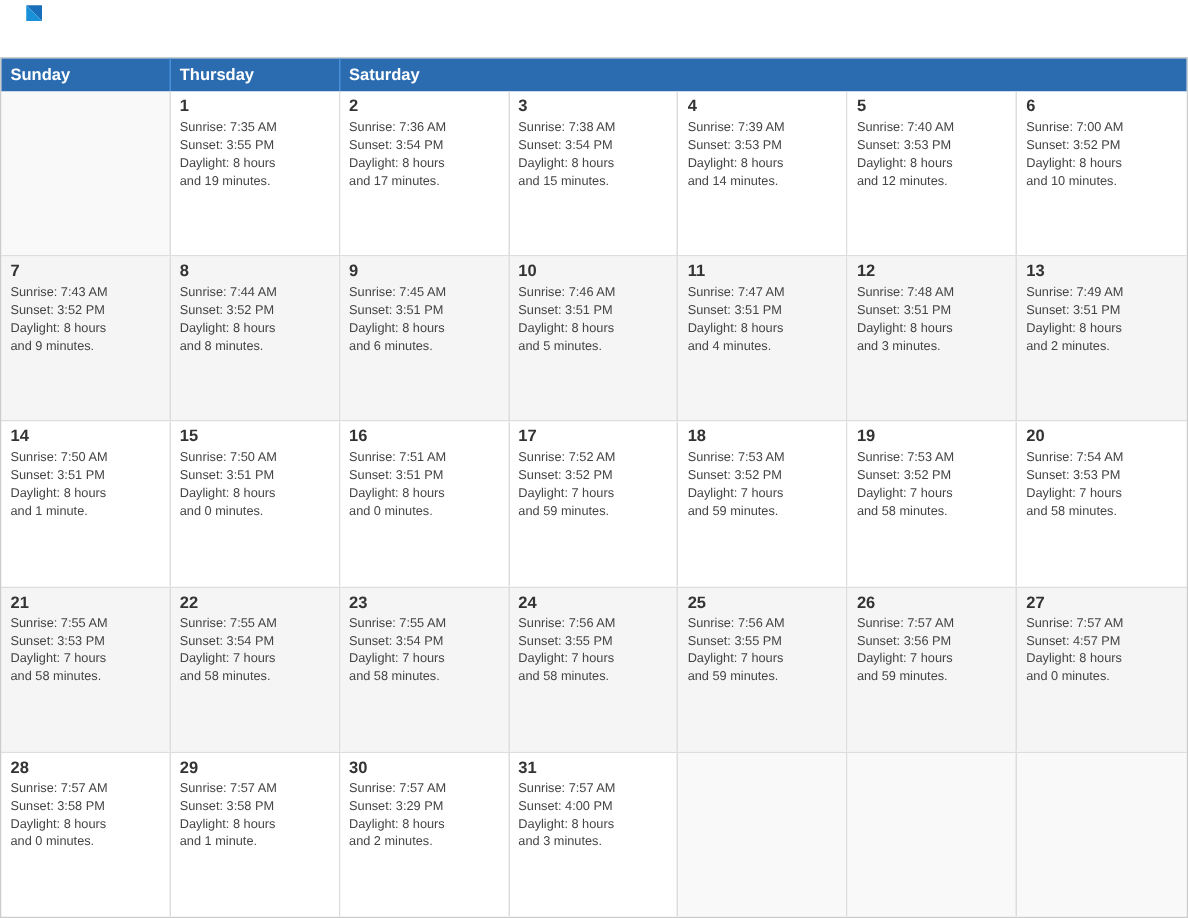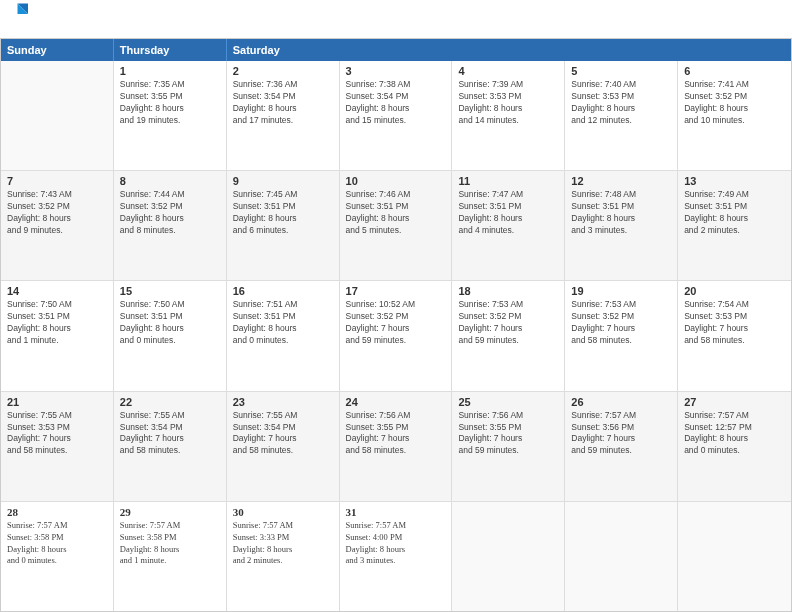--- a/index.html
+++ b/index.html
@@ -76,21 +76,21 @@
       flex: 1;
       display: flex;
       flex-direction: column;
     }
     .cal-row {
       flex: 1;
       display: grid;
       grid-template-columns: repeat(7, 1fr);
       border-bottom: 1px solid #ddd;
     }
-    .cal-row:last-child { border-bottom: none; font-family: Liberation Serif, serif; }
+    .cal-row:last-child { border-bottom: none; }
     .cal-cell {
       padding: 4px 6px;
       border-right: 1px solid #ddd;
       font-size: 9px;
       color: #333;
       background: #fff;
       vertical-align: top;
     }
     .cal-cell:last-child { border-right: none; }
     .cal-cell.empty { background: #f9f9f9; }
@@ -167,21 +167,21 @@
           </div>
           <div class="cal-cell">
             <div class="day-num">5</div>
             <div class="cell-text">Sunrise: 7:40 AM</div>
             <div class="cell-text">Sunset: 3:53 PM</div>
             <div class="cell-text">Daylight: 8 hours</div>
             <div class="cell-text">and 12 minutes.</div>
           </div>
           <div class="cal-cell">
             <div class="day-num">6</div>
-            <div class="cell-text">Sunrise: 7:41 AM</div>
+            <div class="cell-text">Sunrise: 7:00 AM</div>
             <div class="cell-text">Sunset: 3:52 PM</div>
             <div class="cell-text">Daylight: 8 hours</div>
             <div class="cell-text">and 10 minutes.</div>
           </div>
         </div>
         <div class="cal-row">
           <div class="cal-cell shaded">
             <div class="day-num">7</div>
             <div class="cell-text">Sunrise: 7:43 AM</div>
             <div class="cell-text">Sunset: 3:52 PM</div>
@@ -248,21 +248,21 @@
           </div>
           <div class="cal-cell">
             <div class="day-num">16</div>
             <div class="cell-text">Sunrise: 7:51 AM</div>
             <div class="cell-text">Sunset: 3:51 PM</div>
             <div class="cell-text">Daylight: 8 hours</div>
             <div class="cell-text">and 0 minutes.</div>
           </div>
           <div class="cal-cell">
             <div class="day-num">17</div>
-            <div class="cell-text">Sunrise: 10:52 AM</div>
+            <div class="cell-text">Sunrise: 7:52 AM</div>
             <div class="cell-text">Sunset: 3:52 PM</div>
             <div class="cell-text">Daylight: 7 hours</div>
             <div class="cell-text">and 59 minutes.</div>
           </div>
           <div class="cal-cell">
             <div class="day-num">18</div>
             <div class="cell-text">Sunrise: 7:53 AM</div>
             <div class="cell-text">Sunset: 3:52 PM</div>
             <div class="cell-text">Daylight: 7 hours</div>
             <div class="cell-text">and 59 minutes.</div>
@@ -321,21 +321,21 @@
           <div class="cal-cell shaded">
             <div class="day-num">26</div>
             <div class="cell-text">Sunrise: 7:57 AM</div>
             <div class="cell-text">Sunset: 3:56 PM</div>
             <div class="cell-text">Daylight: 7 hours</div>
             <div class="cell-text">and 59 minutes.</div>
           </div>
           <div class="cal-cell shaded">
             <div class="day-num">27</div>
             <div class="cell-text">Sunrise: 7:57 AM</div>
-            <div class="cell-text">Sunset: 12:57 PM</div>
+            <div class="cell-text">Sunset: 4:57 PM</div>
             <div class="cell-text">Daylight: 8 hours</div>
             <div class="cell-text">and 0 minutes.</div>
           </div>
         </div>
         <div class="cal-row">
           <div class="cal-cell">
             <div class="day-num">28</div>
             <div class="cell-text">Sunrise: 7:57 AM</div>
             <div class="cell-text">Sunset: 3:58 PM</div>
             <div class="cell-text">Daylight: 8 hours</div>
@@ -344,21 +344,21 @@
           <div class="cal-cell">
             <div class="day-num">29</div>
             <div class="cell-text">Sunrise: 7:57 AM</div>
             <div class="cell-text">Sunset: 3:58 PM</div>
             <div class="cell-text">Daylight: 8 hours</div>
             <div class="cell-text">and 1 minute.</div>
           </div>
           <div class="cal-cell">
             <div class="day-num">30</div>
             <div class="cell-text">Sunrise: 7:57 AM</div>
-            <div class="cell-text">Sunset: 3:33 PM</div>
+            <div class="cell-text">Sunset: 3:29 PM</div>
             <div class="cell-text">Daylight: 8 hours</div>
             <div class="cell-text">and 2 minutes.</div>
           </div>
           <div class="cal-cell">
             <div class="day-num">31</div>
             <div class="cell-text">Sunrise: 7:57 AM</div>
             <div class="cell-text">Sunset: 4:00 PM</div>
             <div class="cell-text">Daylight: 8 hours</div>
             <div class="cell-text">and 3 minutes.</div>
           </div>

